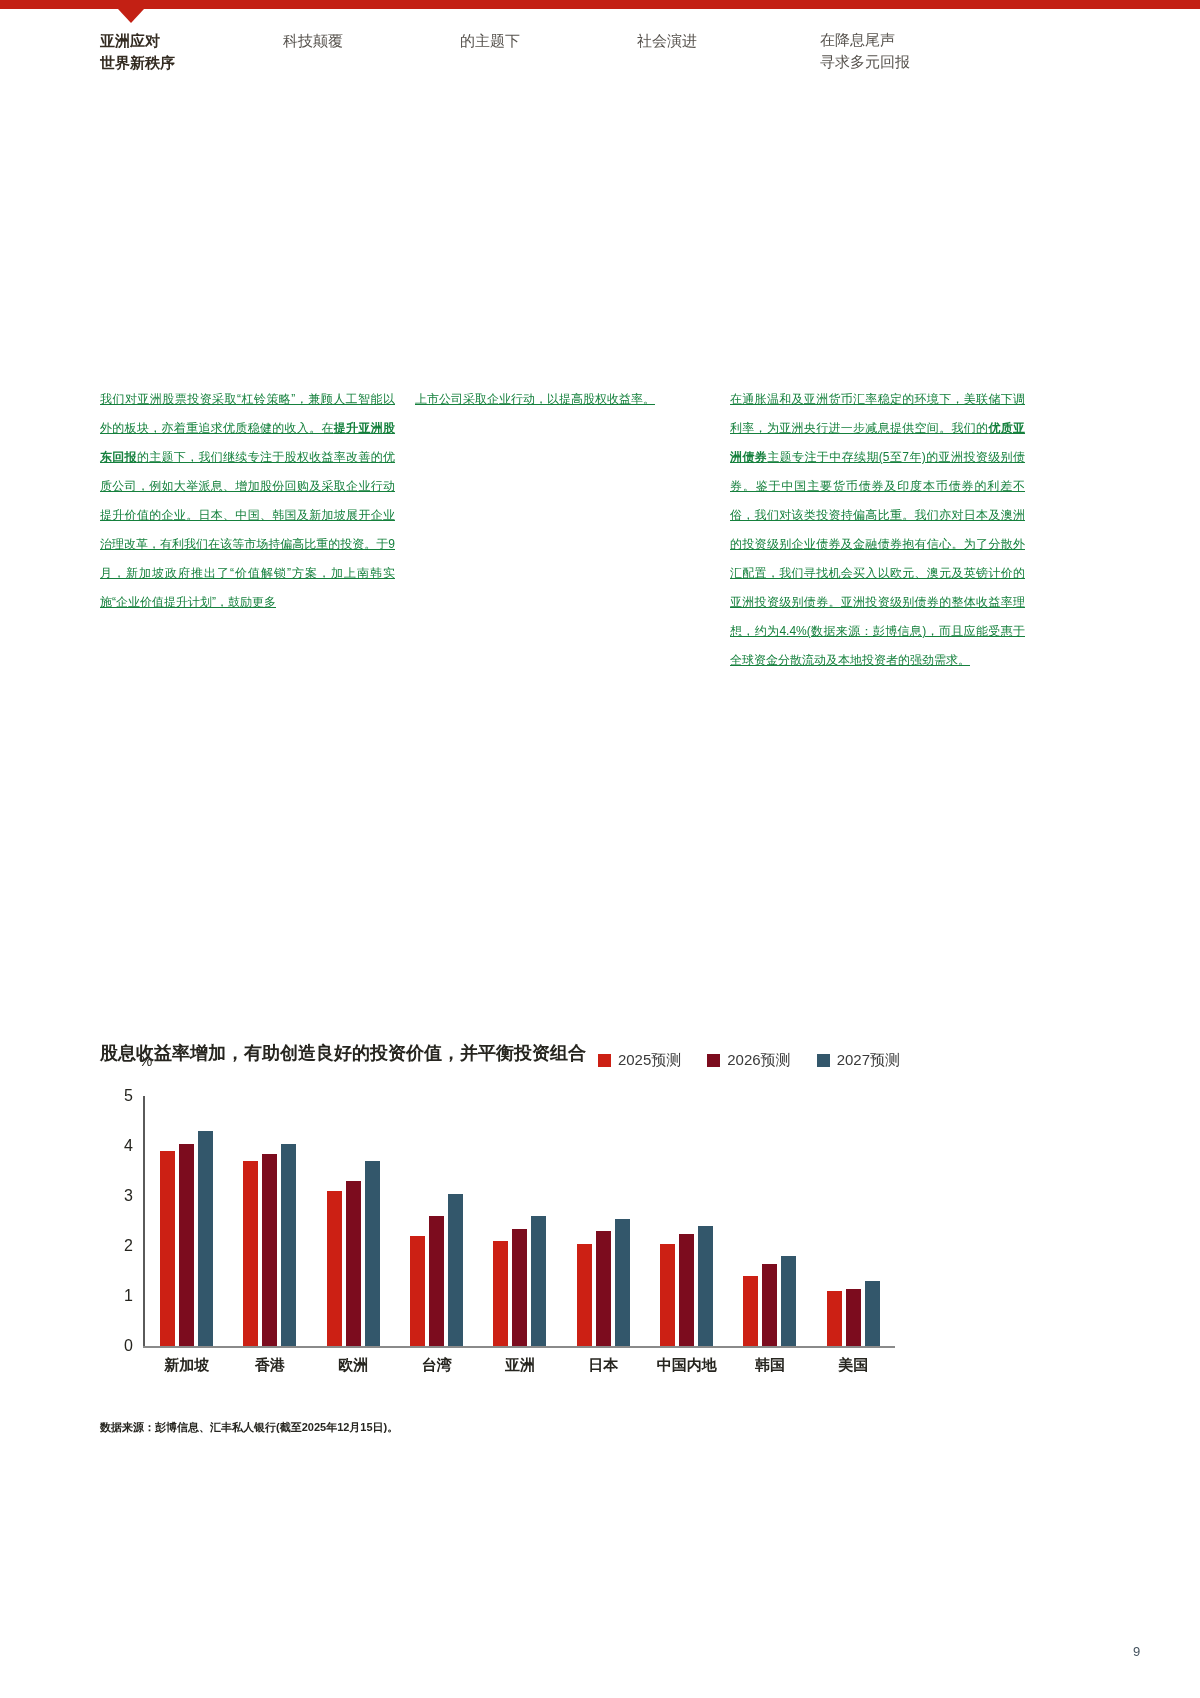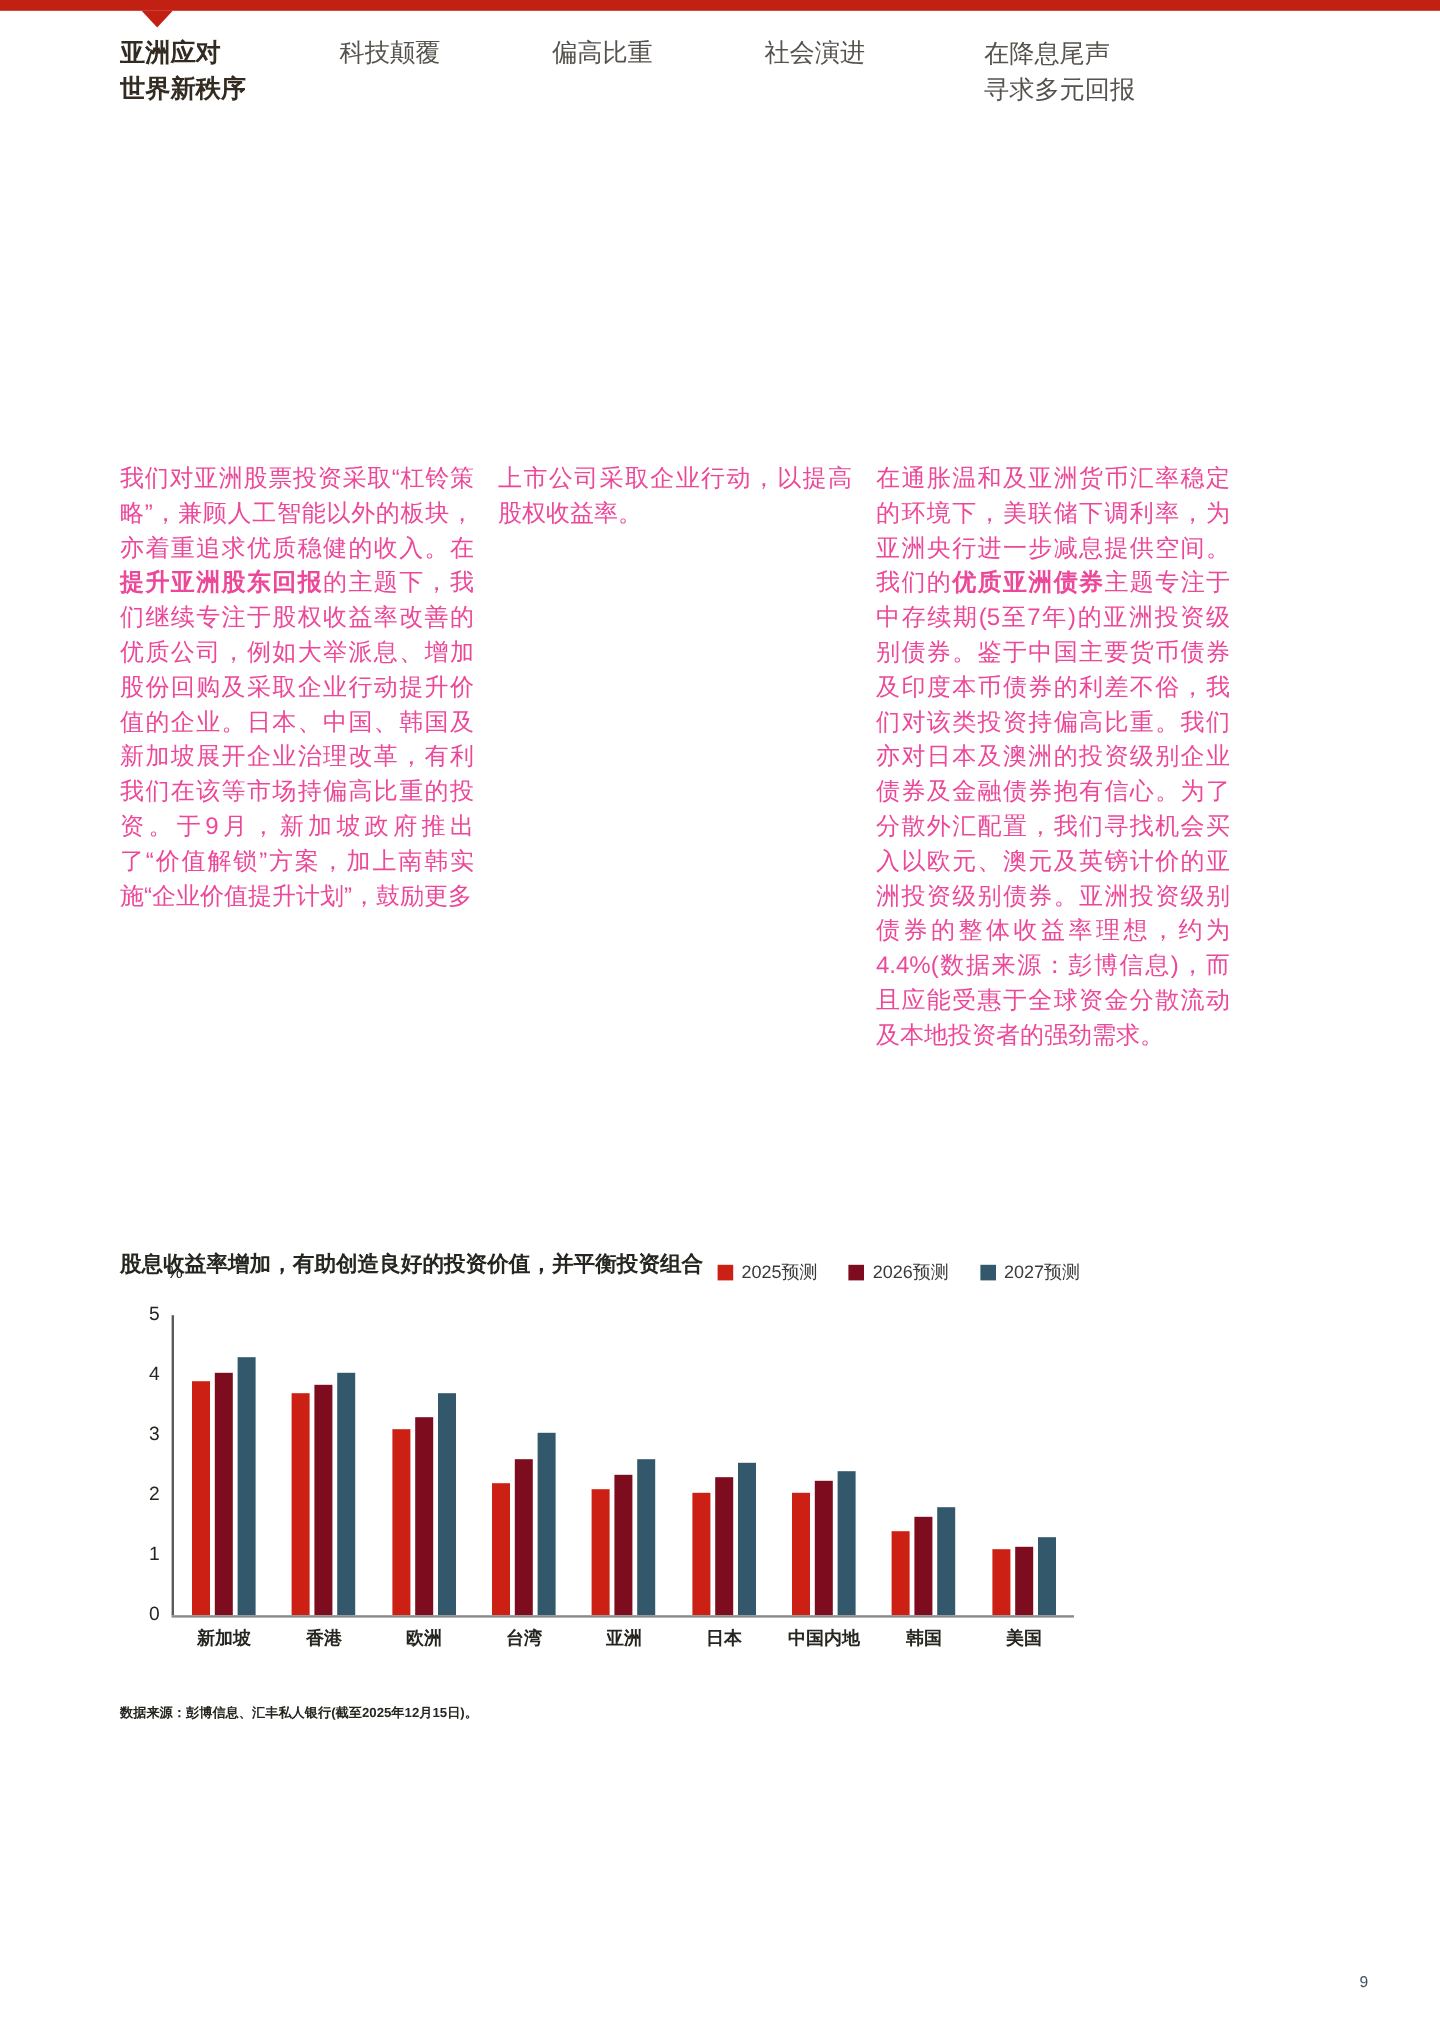--- a/index.html
+++ b/index.html
@@ -7,31 +7,31 @@
     width:1200px;height:1698px;position:relative;background:#ffffff;
     font-family:"Liberation Sans","DejaVu Sans",sans-serif;
     color:#2a333d;overflow:hidden;
   }
   
   .red-bar{position:absolute;top:0;left:0;width:1200px;height:9px;background:#c32014;}
   .tab-marker{position:absolute;top:9px;left:118px;width:0;height:0;
     border-left:13px solid transparent;border-right:13px solid transparent;border-top:14px solid #c32014;}
   
   .tabs{position:absolute;top:30px;left:0;width:1200px;height:60px;}
-  .tab{position:absolute;top:0;font-size:21px;line-height:1.45;color:#56524d;
+  .tab{position:absolute;top:0;font-size:15px;line-height:1.45;color:#56524d;
     white-space:pre-line;cursor:pointer;}
   .tab.active{color:#332b21;font-weight:bold;}
   .tab:nth-child(1){left:100px;}
   .tab:nth-child(2){left:283px;text-align:right;}
   .tab:nth-child(3){left:460px;}
   .tab:nth-child(4){left:637px;}
   .tab:nth-child(5){left:820px;font-family:Liberation Serif, serif;}
   
   .columns{position:absolute;top:385px;left:100px;width:925px;display:flex;gap:20px;}
-  .col{width:295px;font-size:20px;line-height:29px;text-align:justify;color:#ec4899;}
+  .col{width:295px;font-size:12px;line-height:29px;text-align:justify;color:#15803d;text-decoration:underline;}
   .col p{margin:0 0 29px 0;}
   .col p:last-child{margin-bottom:0;}
   .col b{font-weight:bold;}
   
   .chart-title{position:absolute;top:1026px;left:100px;width:900px;
     font-size:18px;font-weight:bold;color:#26251f;}
   .unit-label{position:absolute;top:1052px;left:139px;font-size:15px;color:#26251f;}
   .legend{position:absolute;top:1050px;left:100px;width:800px;height:20px;
     display:flex;justify-content:flex-end;gap:26px;align-items:center;}
   .legend-item{display:flex;align-items:center;gap:7px;font-size:15px;color:#3a3a3a;}
@@ -51,21 +51,21 @@
 </head>
 <body>
 
 <div class="red-bar"></div>
 <div class="tab-marker"></div>
 
 <nav class="tabs" id="tabs">
     <div class="tab active">亚洲应对
 世界新秩序</div>
     <div class="tab">科技颠覆</div>
-    <div class="tab">偏高比重</div>
+    <div class="tab">的主题下</div>
     <div class="tab">社会演进</div>
     <div class="tab">在降息尾声
 寻求多元回报</div>
   </nav>
 
 <main class="columns" id="columns">
     <div class="col">
       <p><span>我们对亚洲股票投资采取“杠铃策略”，兼顾人工智能以外的板块，亦着重追求优质稳健的收入。在</span><b>提升亚洲股东回报</b><span>的主题下，我们继续专注于股权收益率改善的优质公司，例如大举派息、增加股份回购及采取企业行动提升价值的企业。日本、中国、韩国及新加坡展开企业治理改革，有利我们在该等市场持偏高比重的投资。于9月，新加坡政府推出了“价值解锁”方案，加上南韩实施“企业价值提升计划”，鼓励更多</span></p>
     </div>
     <div class="col">

